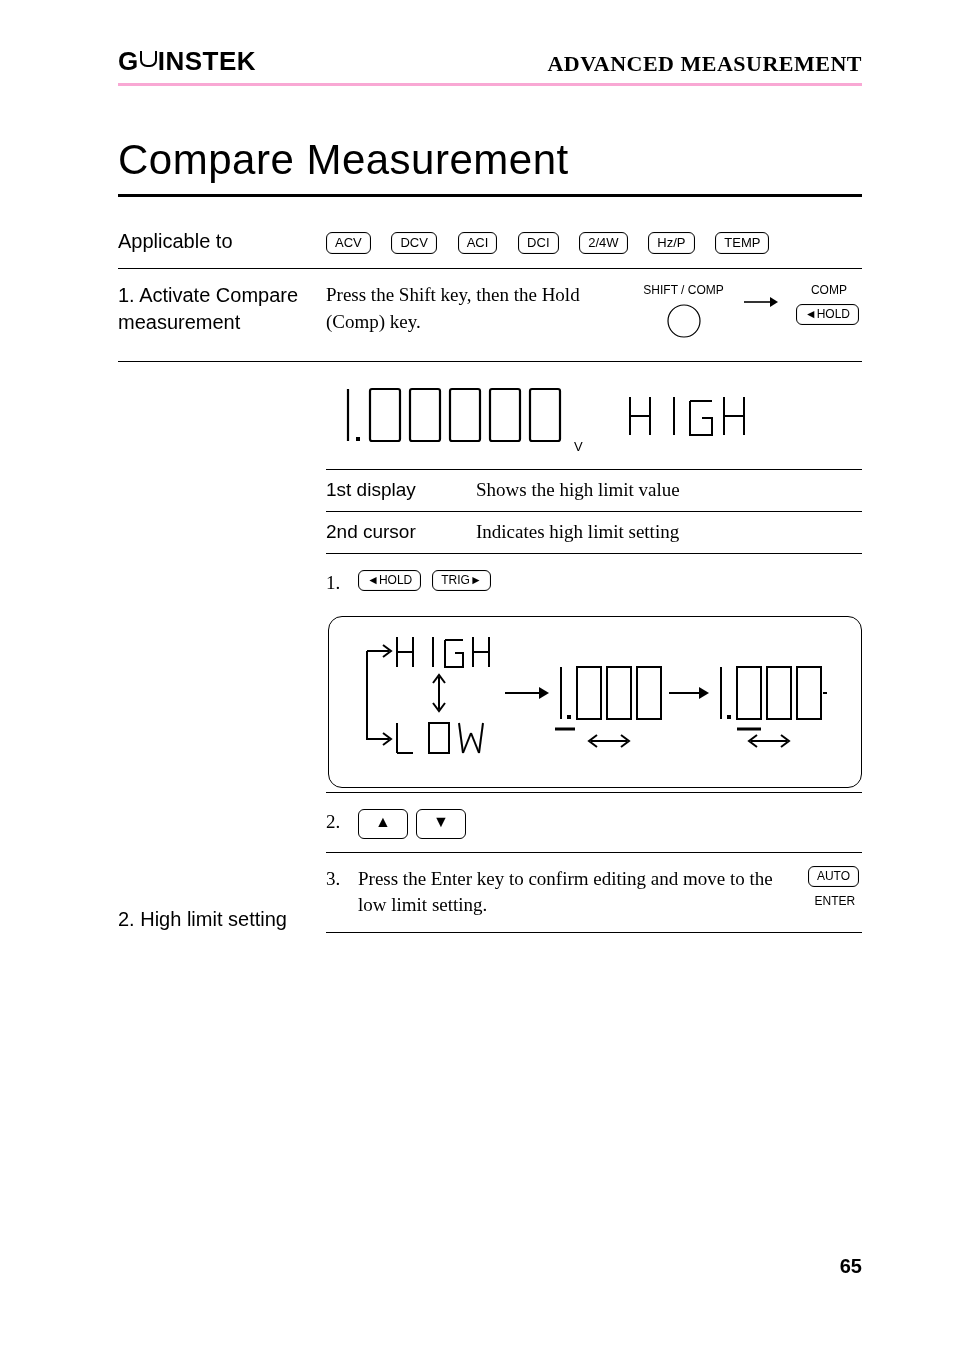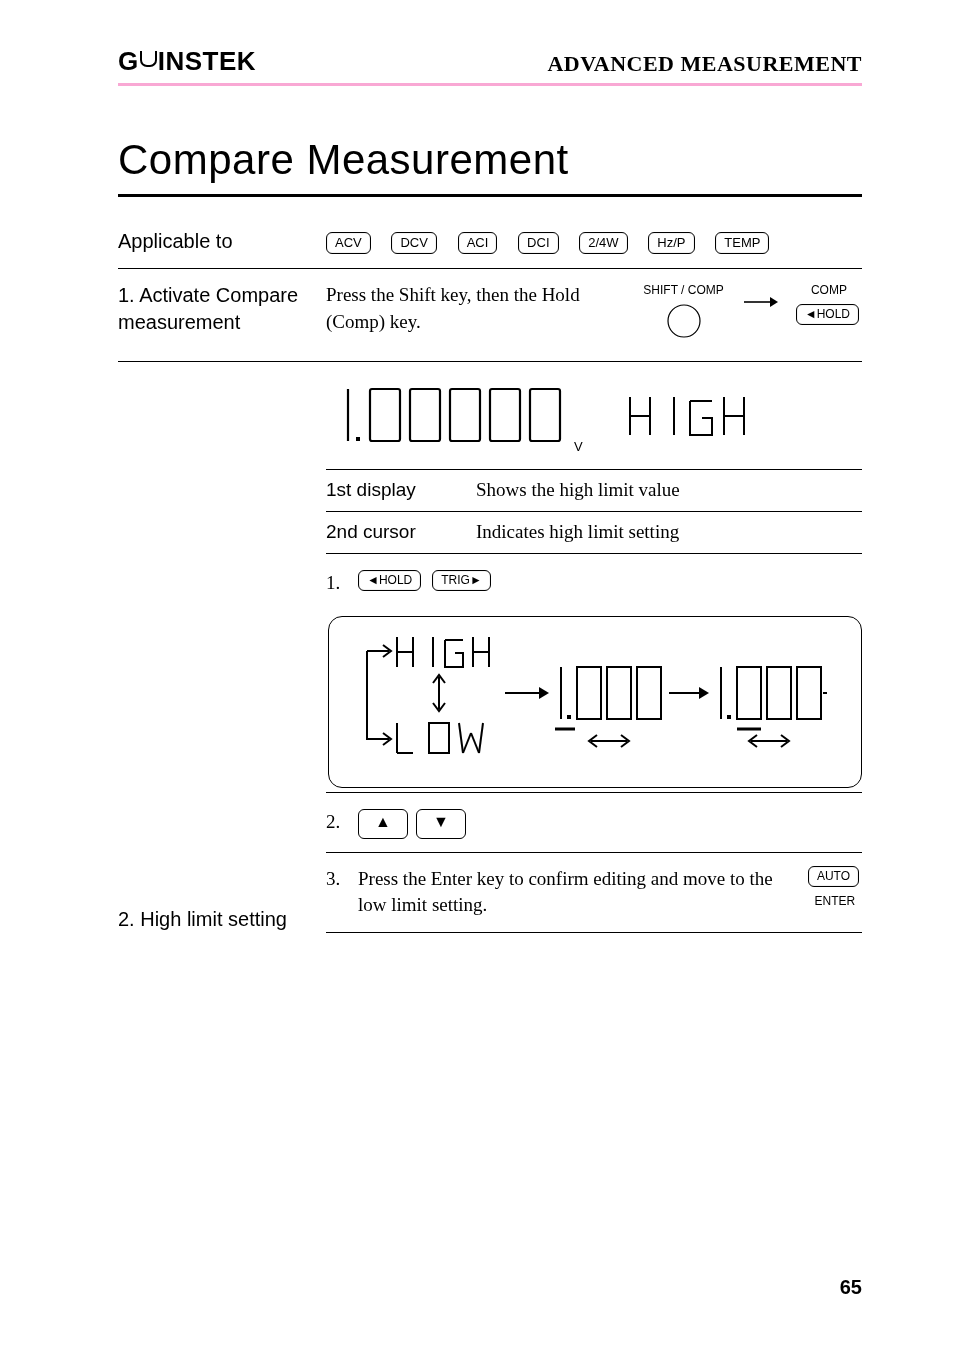--- a/index.html
+++ b/index.html
@@ -137,21 +137,21 @@
     border: 1px solid #000;
     border-radius: 6px;
     width: 48px;
     height: 28px;
     text-align: center;
     line-height: 24px;
     font-size: 16px;
   }
   .page-num {
     position: absolute;
-    bottom: 51px;
+    bottom: 72px;
     right: 92px;
     font-family: Arial, sans-serif;
     font-weight: bold;
     font-size: 20px;
   }
   .diagram-box {
     border: 1px solid #000;
     border-radius: 14px;
     padding: 14px 18px 18px 18px;
     margin: 16px 0 4px 2px;

